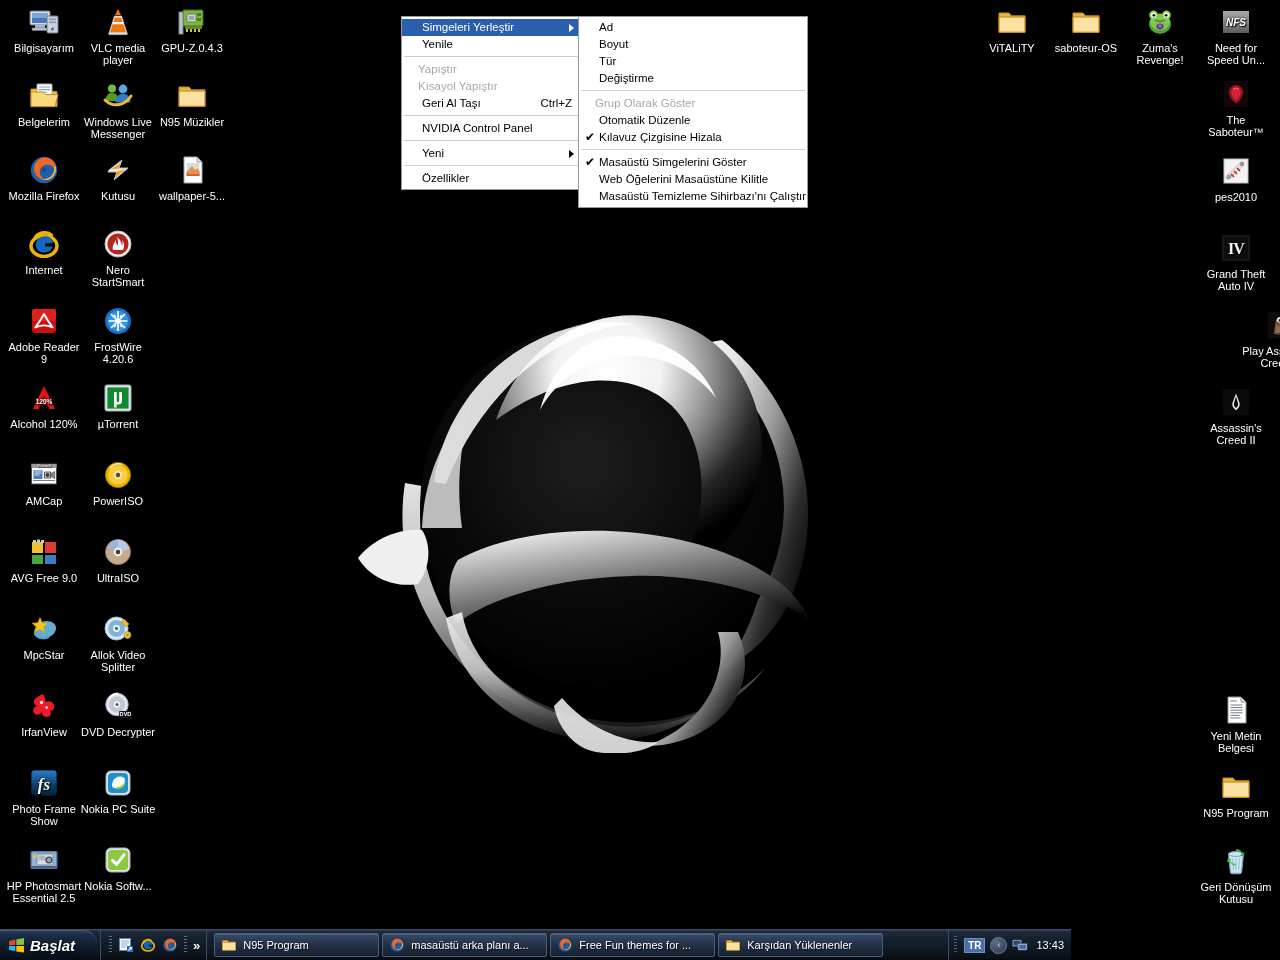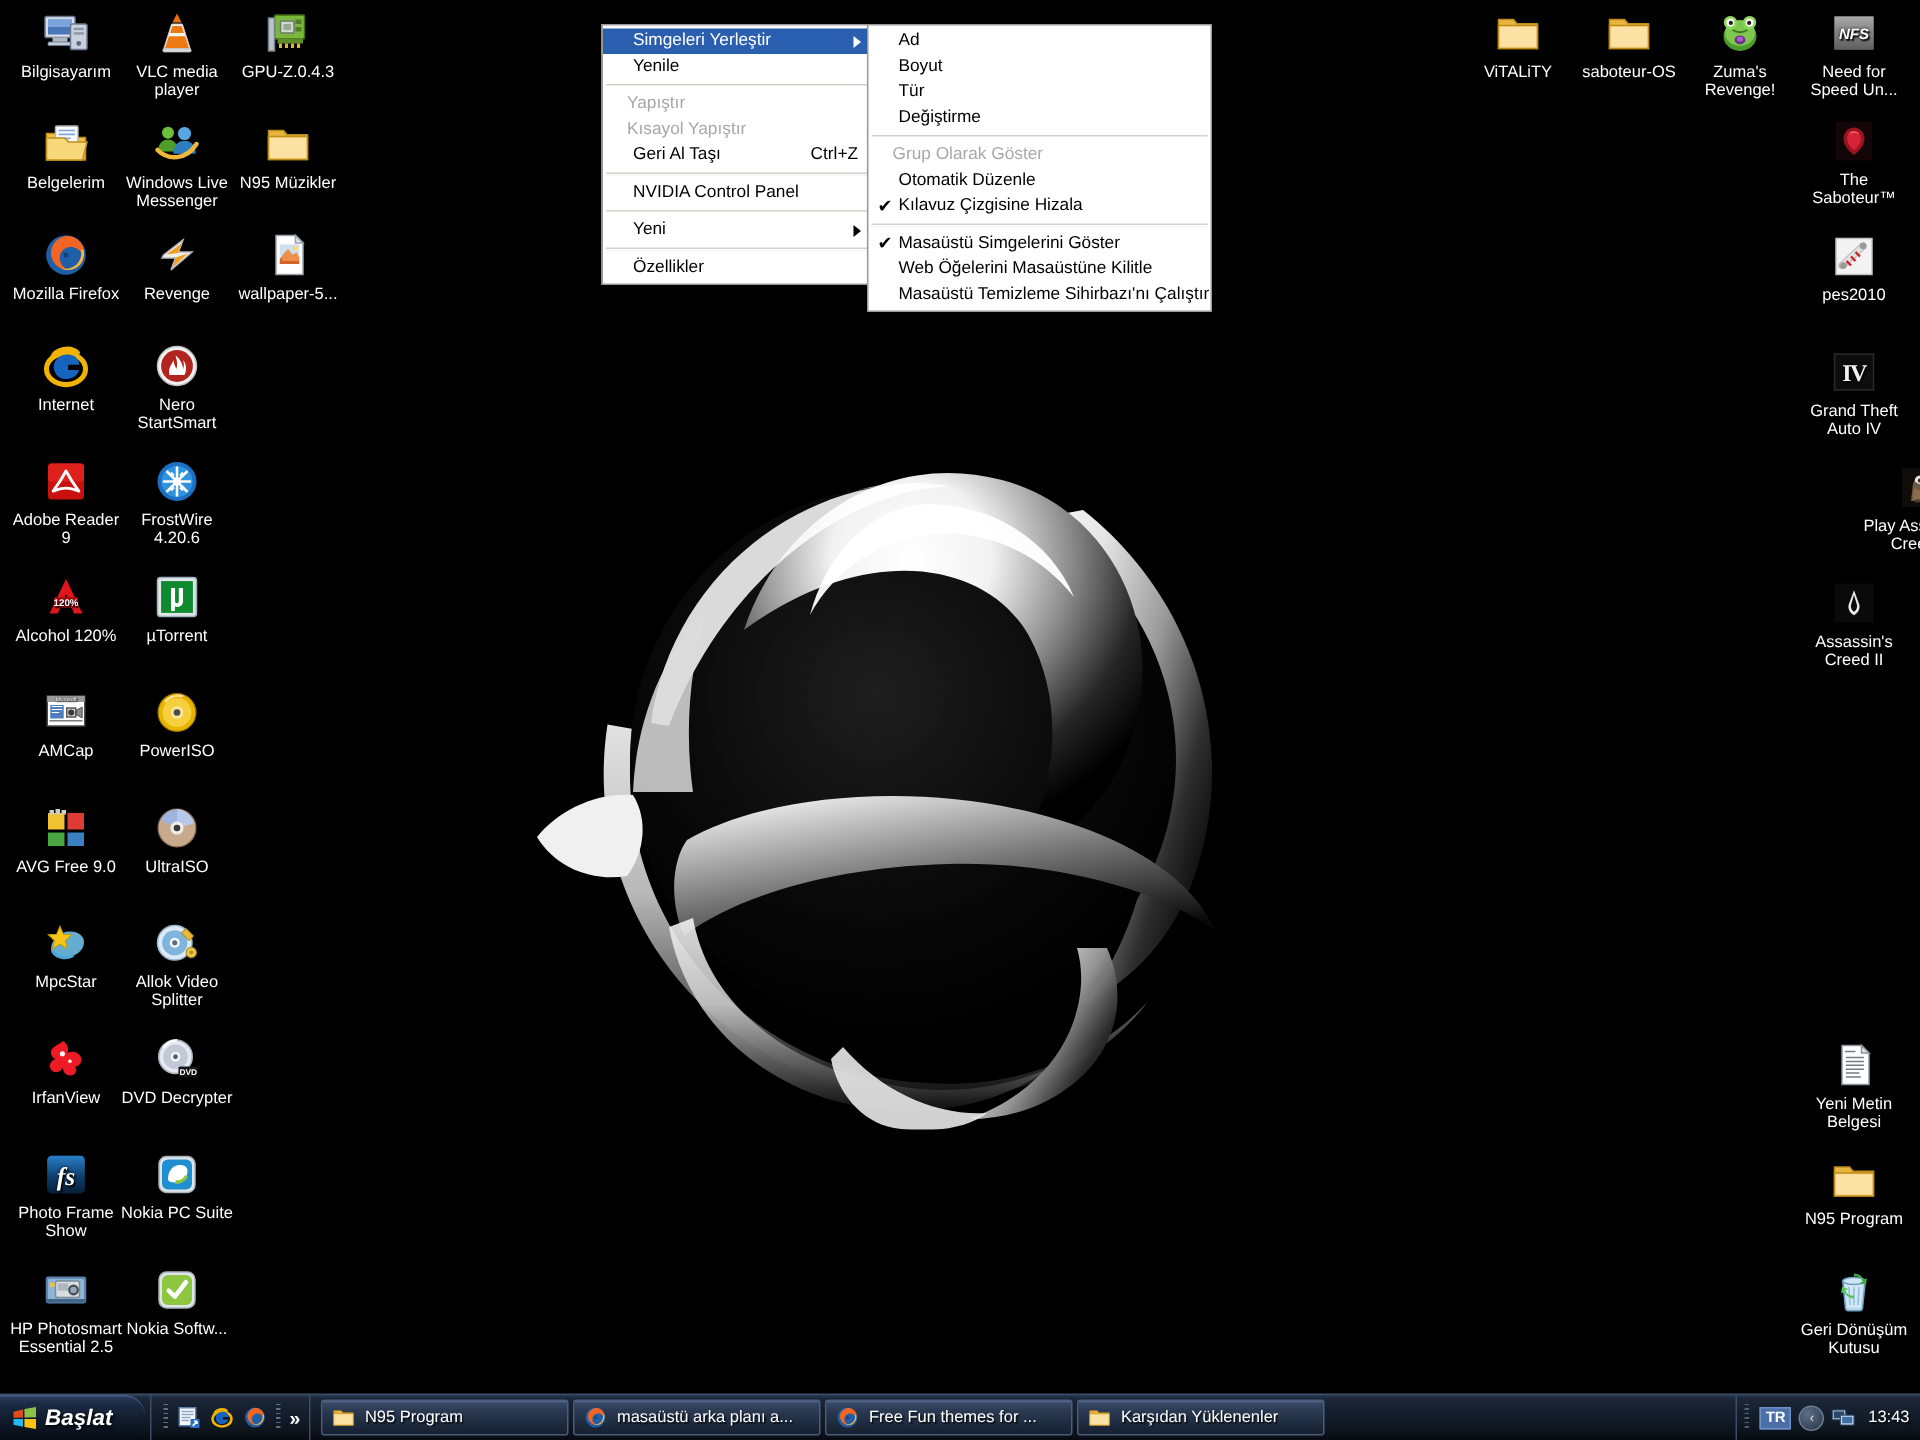--- a/index.html
+++ b/index.html
@@ -96,21 +96,21 @@
   .msep {
     height: 1px; margin: 3px 2px 3px 2px;
     background: #d4d0c8;
     border-bottom: 1px solid #ffffff;
   }
 
   
   #taskbar {
     position: absolute;
     left: 0; bottom: 0;
-    width: 1280px; height: 30px;
+    width: 1071px; height: 30px;
     background: linear-gradient(to bottom,
       #2b3a52 0%, #1c2738 8%, #16202f 30%, #111925 62%, #0c1119 88%, #070a10 100%);
     border-top: 1px solid #3d4e6a;
     display: flex; align-items: center;
     font-size: 11px;
     user-select: none;
   }
   #start-button {
     position: relative;
     height: 30px;
@@ -379,21 +379,21 @@
         <span class="icon-label">Mozilla Firefox</span>
       </div>
       <div class="icon-cell" style="left: 80px; top: 154px;">
         <div class="icon-img">
           <svg class="gi" viewBox="0 0 32 32">
      <path d="M7 16 L20 6 L17 14 L26 14 L12 26 L15 18 L6 18 Z" fill="#f0f0f0" stroke="#b8b8b8"></path>
      <path d="M9 15.6 L19 8.4 L16.8 14.6 Z" fill="#f0a020"></path>
      <path d="M15.2 17.6 L23 15 L13.4 24 Z" fill="#f0a020"></path>
           </svg>
         </div>
-        <span class="icon-label">Revenge</span>
+        <span class="icon-label">Kutusu</span>
       </div>
       <div class="icon-cell" style="left: 154px; top: 154px; text-align: center;">
         <div class="icon-img">
           <svg class="gi" viewBox="0 0 32 32">
      <path d="M8 3 h13 l5 5 v21 H8 Z" fill="#ffffff" stroke="#9aa3ad"></path>
      <path d="M21 3 l5 5 h-5 Z" fill="#dfe5eb" stroke="#9aa3ad"></path>
      <rect x="10.5" y="9" width="13" height="13" fill="#cfe0ef"></rect>
      <path d="M10.5 19 L14.5 13.5 L18 17.5 L20.5 15 L23.5 19.5 V22 H10.5 Z" fill="#d4632a"></path>
      <path d="M12 17 L16 12 L19.6 16.4 L21.5 14 L23.5 17.6 V20 H12 Z" fill="#ef8f4b"></path>
      <circle cx="20.6" cy="11.5" r="1.5" fill="#ffd86a"></circle>

